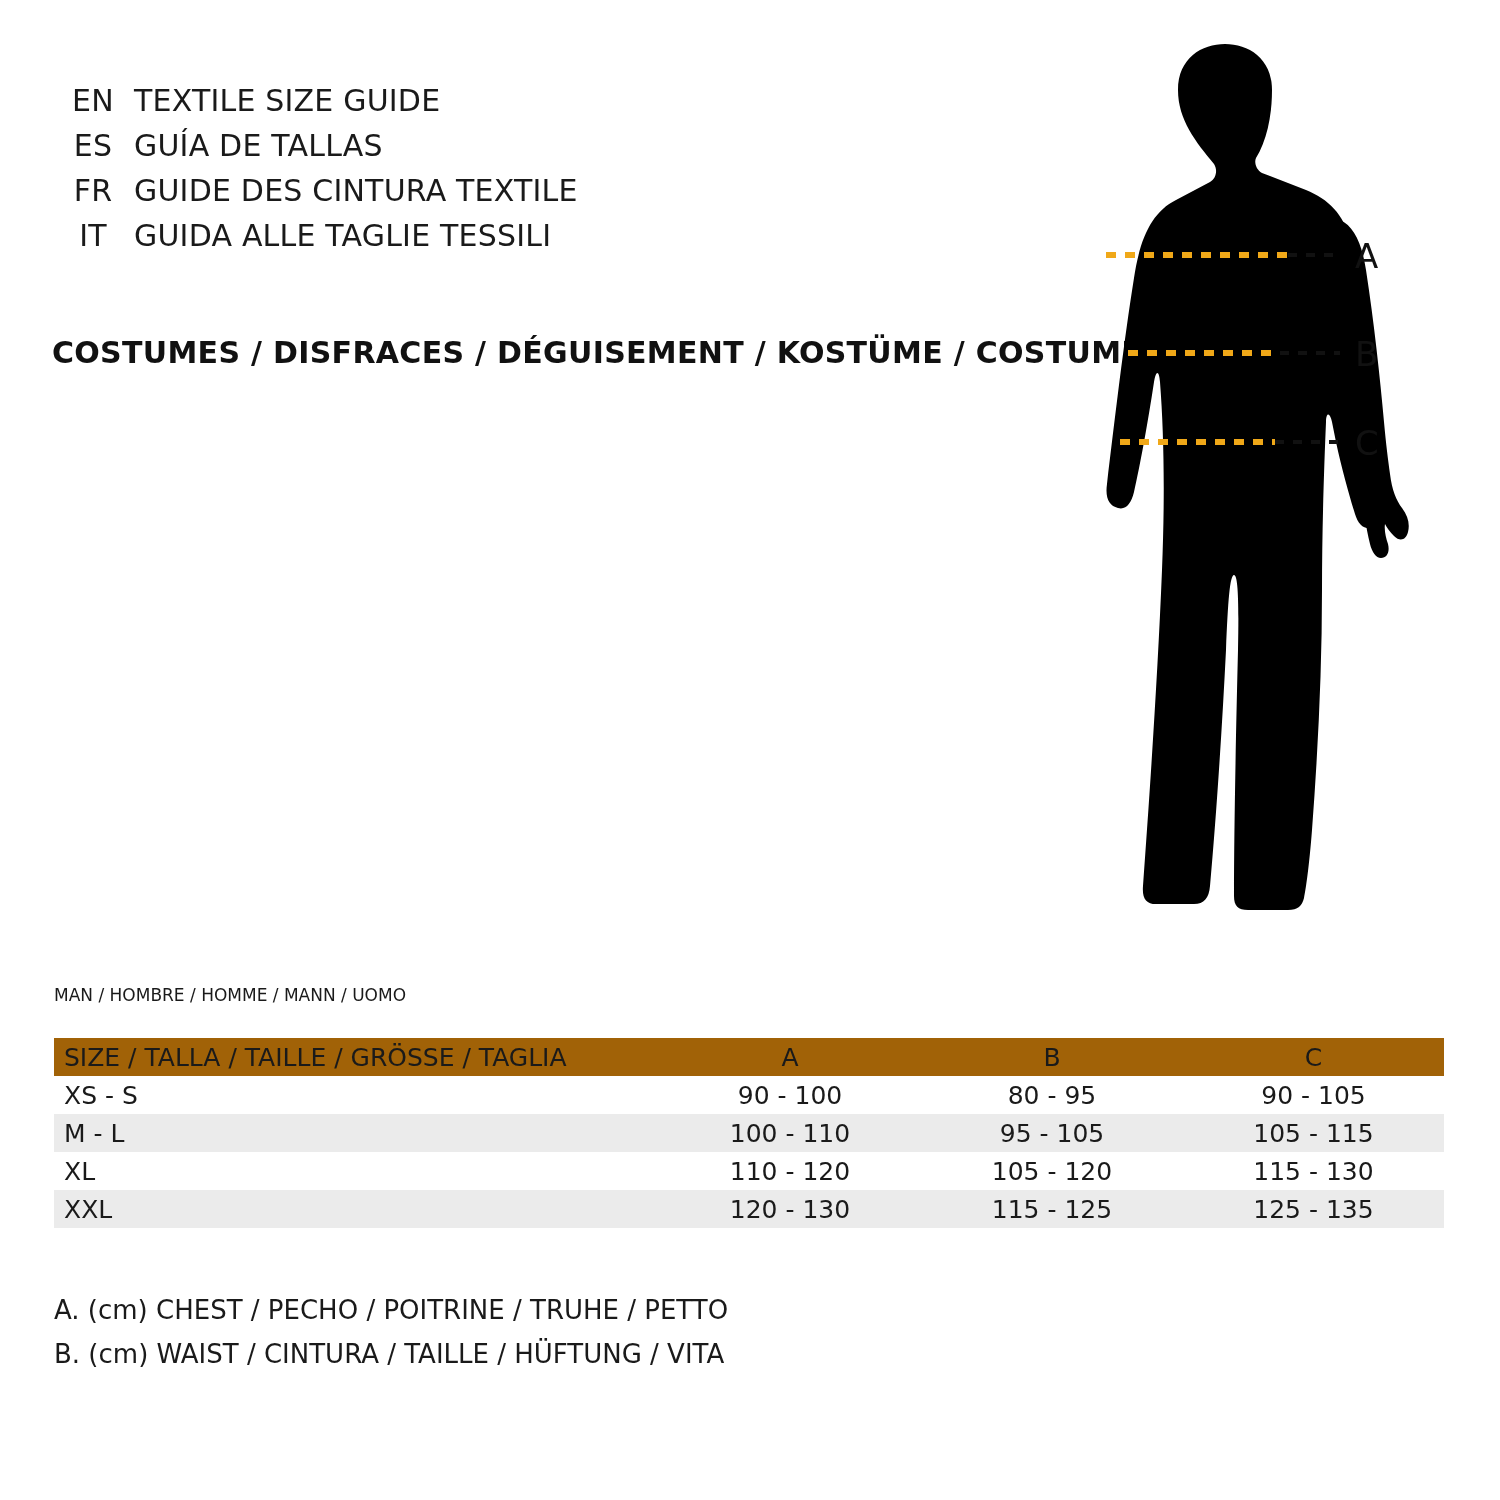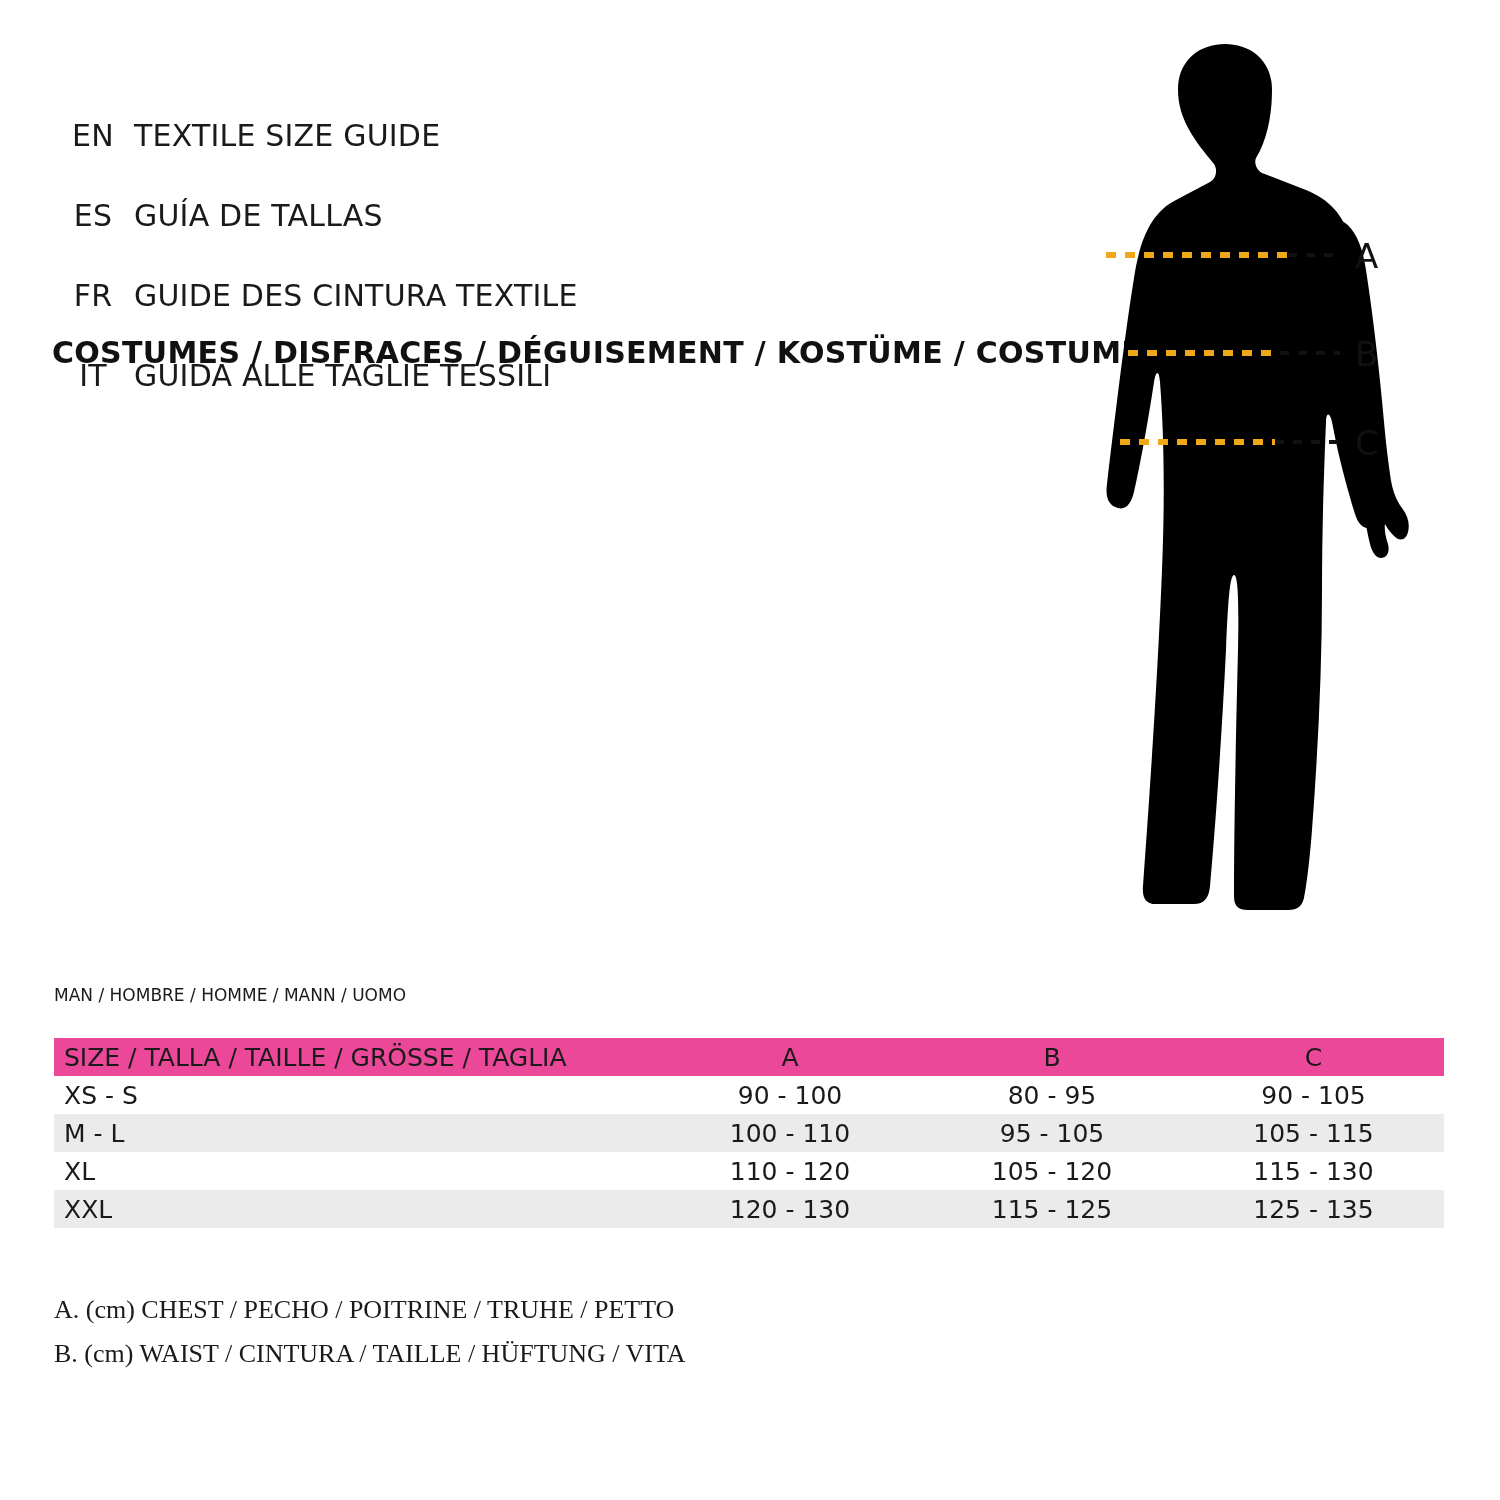--- a/index.html
+++ b/index.html
@@ -32,21 +32,20 @@
     color: #1a1a1a;
     white-space: nowrap;
   }
   .lang-code {
     width: 82px;
     flex: 0 0 82px;
     text-align: center;
   }
   .lang-text {
     flex: 1 1 auto;
-    margin-top: 35px;
   }
 
   .costumes-line {
     position: absolute;
     left: 52px;
     top: 335px;
     font-size: 30px;
     font-weight: bold;
     letter-spacing: 0.3px;
     color: #111111;
@@ -85,21 +84,21 @@
     color: #1a1a1a;
   }
   table.size-table th,
   table.size-table td {
     padding: 0;
     height: 38px;
     font-weight: normal;
     vertical-align: middle;
   }
   table.size-table thead tr {
-    background: #ec4899;
+    background: #a16207;
   }
   table.size-table thead th.head-label {
     text-align: left;
     padding-left: 10px;
   }
   table.size-table thead th.head-col {
     text-align: center;
   }
   table.size-table tbody tr.row-odd {
     background: #ffffff;
@@ -118,21 +117,20 @@
   col.c-size { width: 605px; }
   col.c-a { width: 262px; }
   col.c-b { width: 262px; }
   col.c-c { width: 261px; }
 
   
   .legend {
     position: absolute;
     left: 54px;
     top: 1288px;
-    font-family: Liberation Serif, serif;
   }
   .legend-row {
     font-size: 26px;
     line-height: 44px;
     color: #1a1a1a;
     white-space: nowrap;
   }
 </style>
 </head>
 <body>

